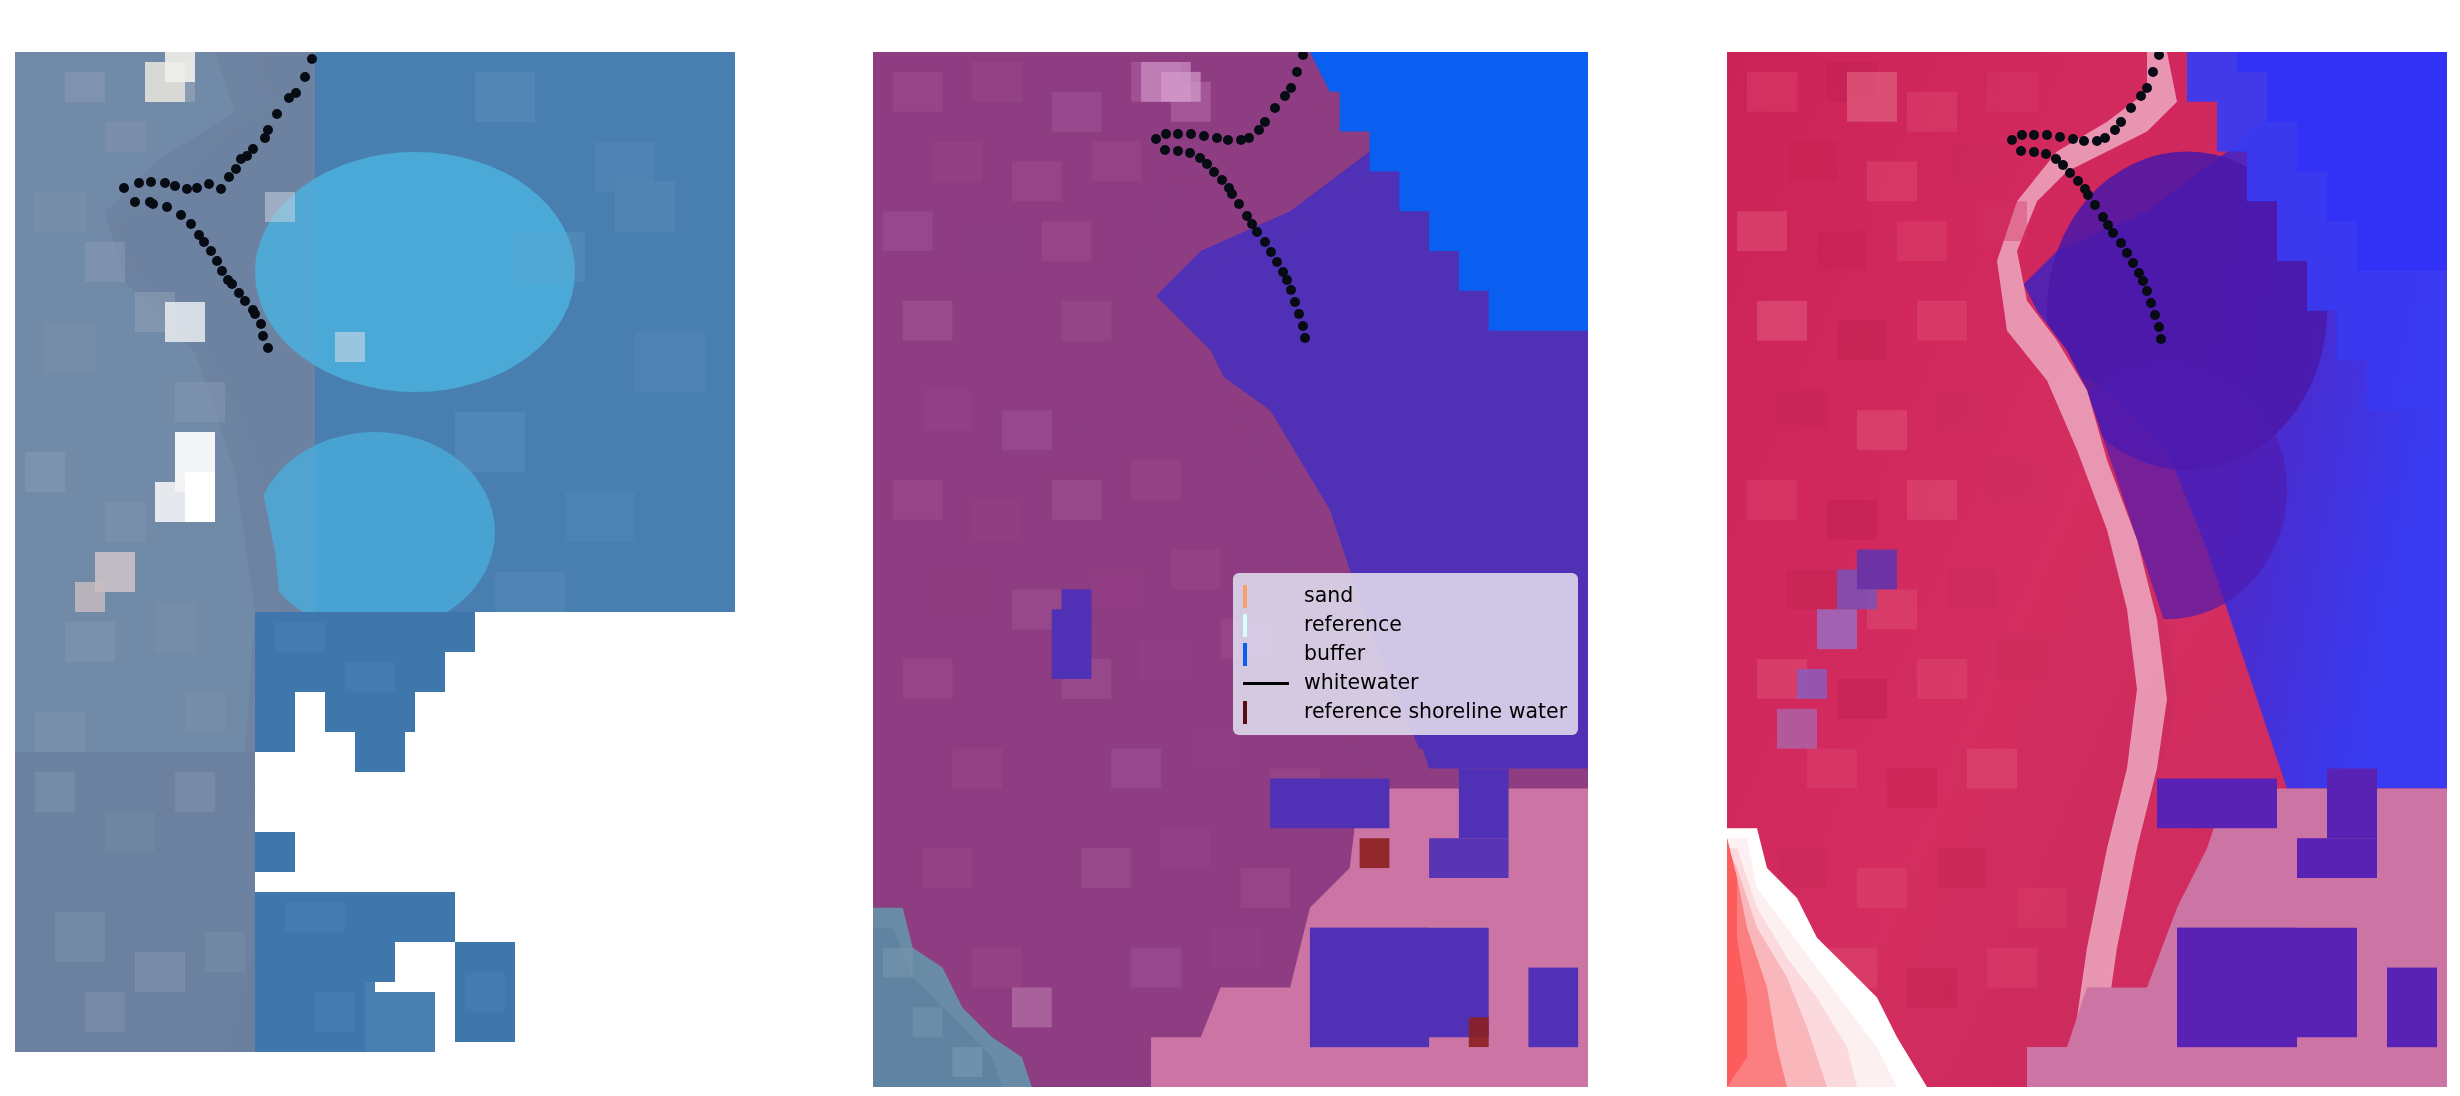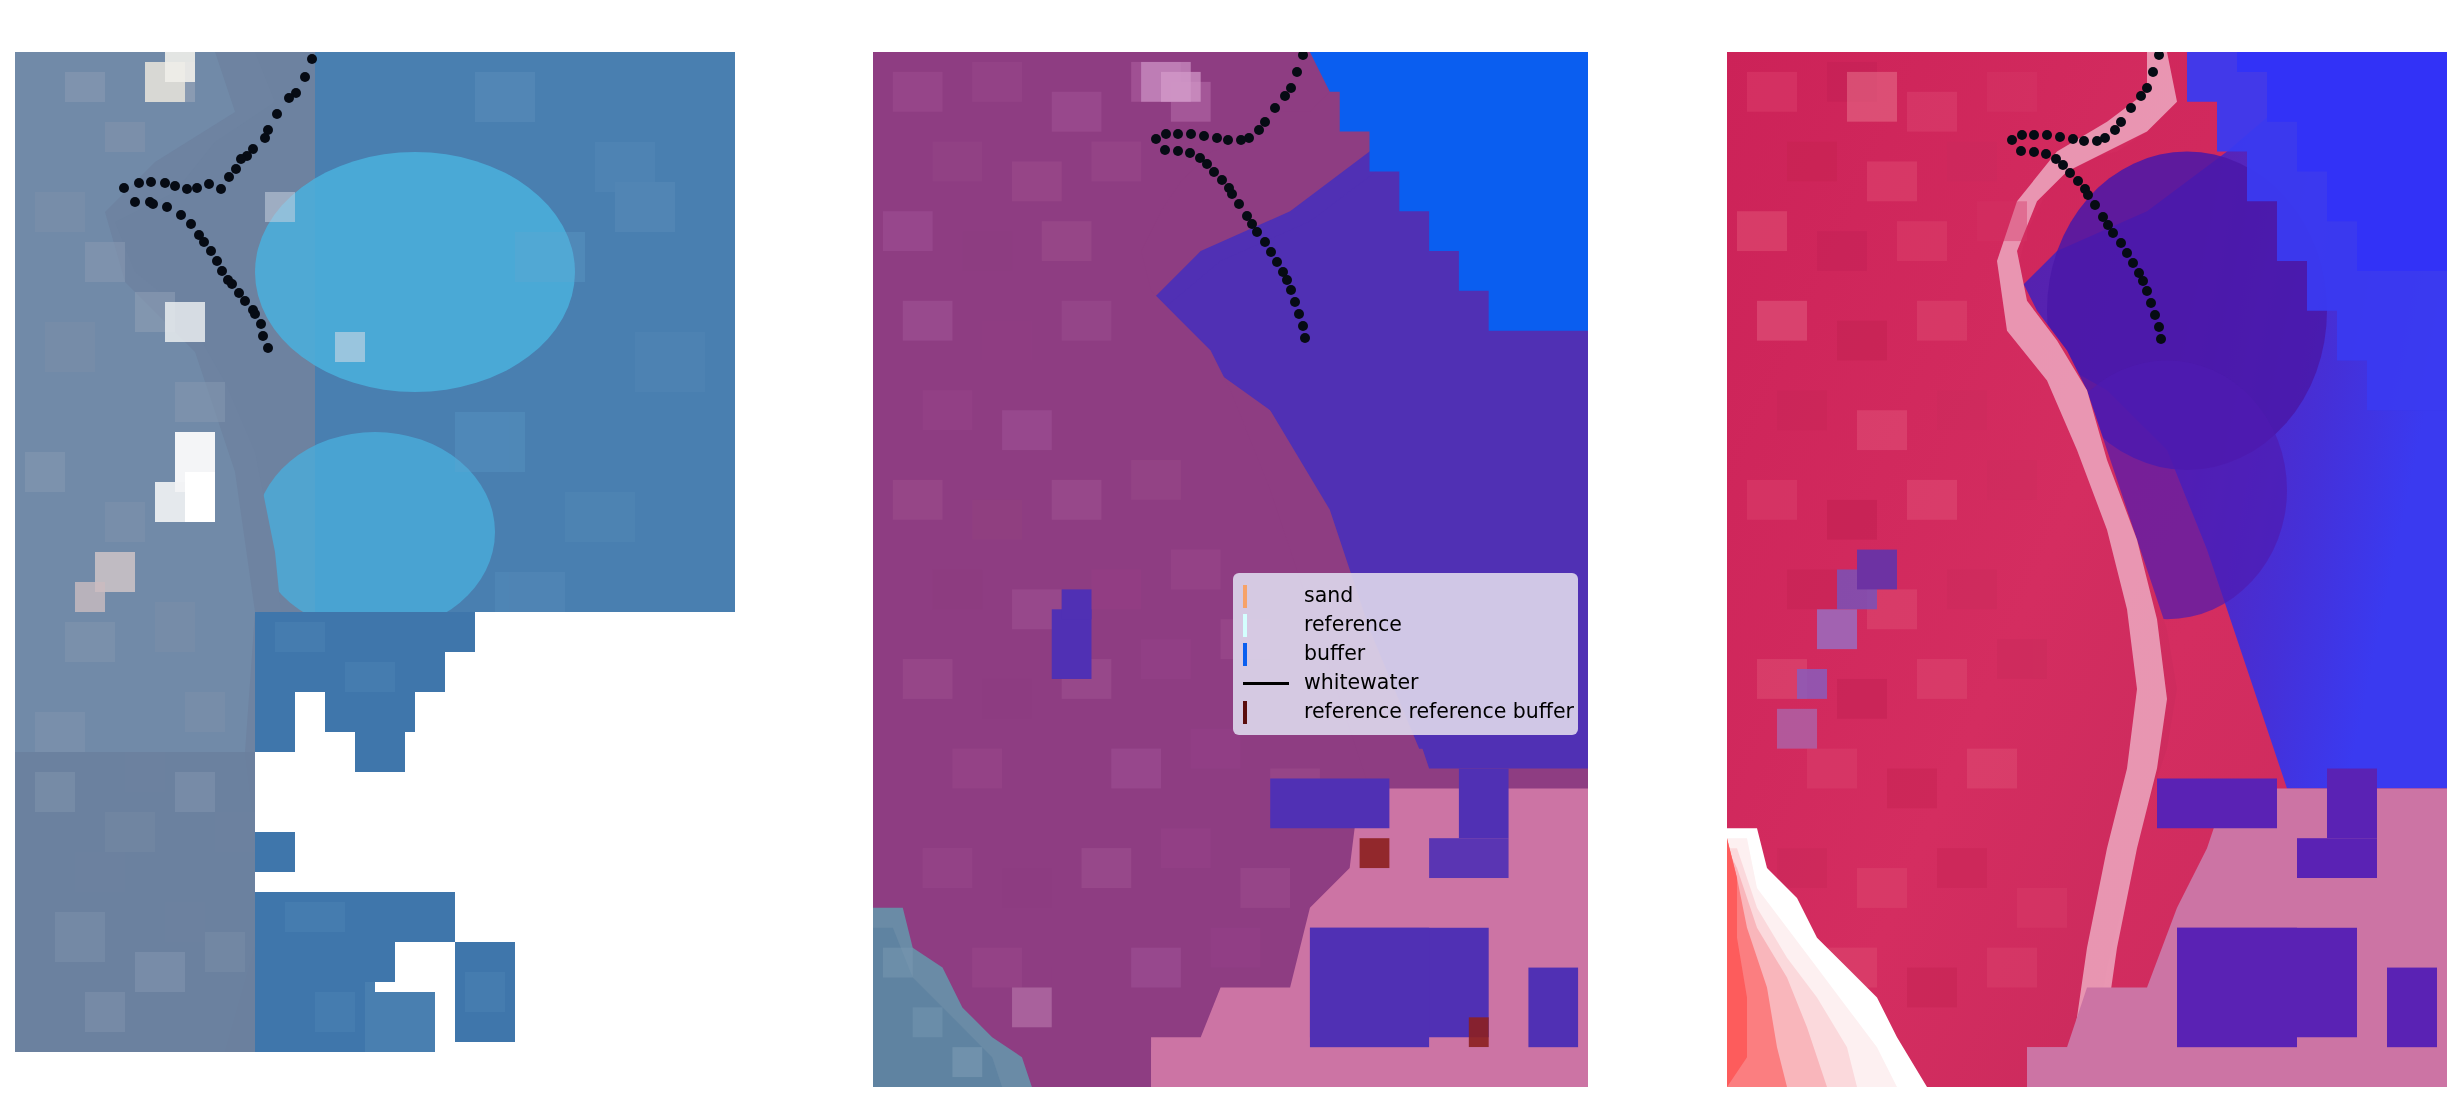--- a/index.html
+++ b/index.html
@@ -557,17 +557,17 @@
     <div class="legend-row">
       <span class="legend-key">
         <span class="legend-line"></span>
       </span>
       <span class="legend-label">whitewater</span>
     </div>
     <div class="legend-row">
       <span class="legend-key">
         <span class="legend-patch" style="background:#8c2020; border:2px solid #5a0d0d;"></span>
       </span>
-      <span class="legend-label">reference reference buffer</span>
+      <span class="legend-label">reference shoreline water</span>
     </div>
   </div>
 
 </div>
 
 </body></html>

